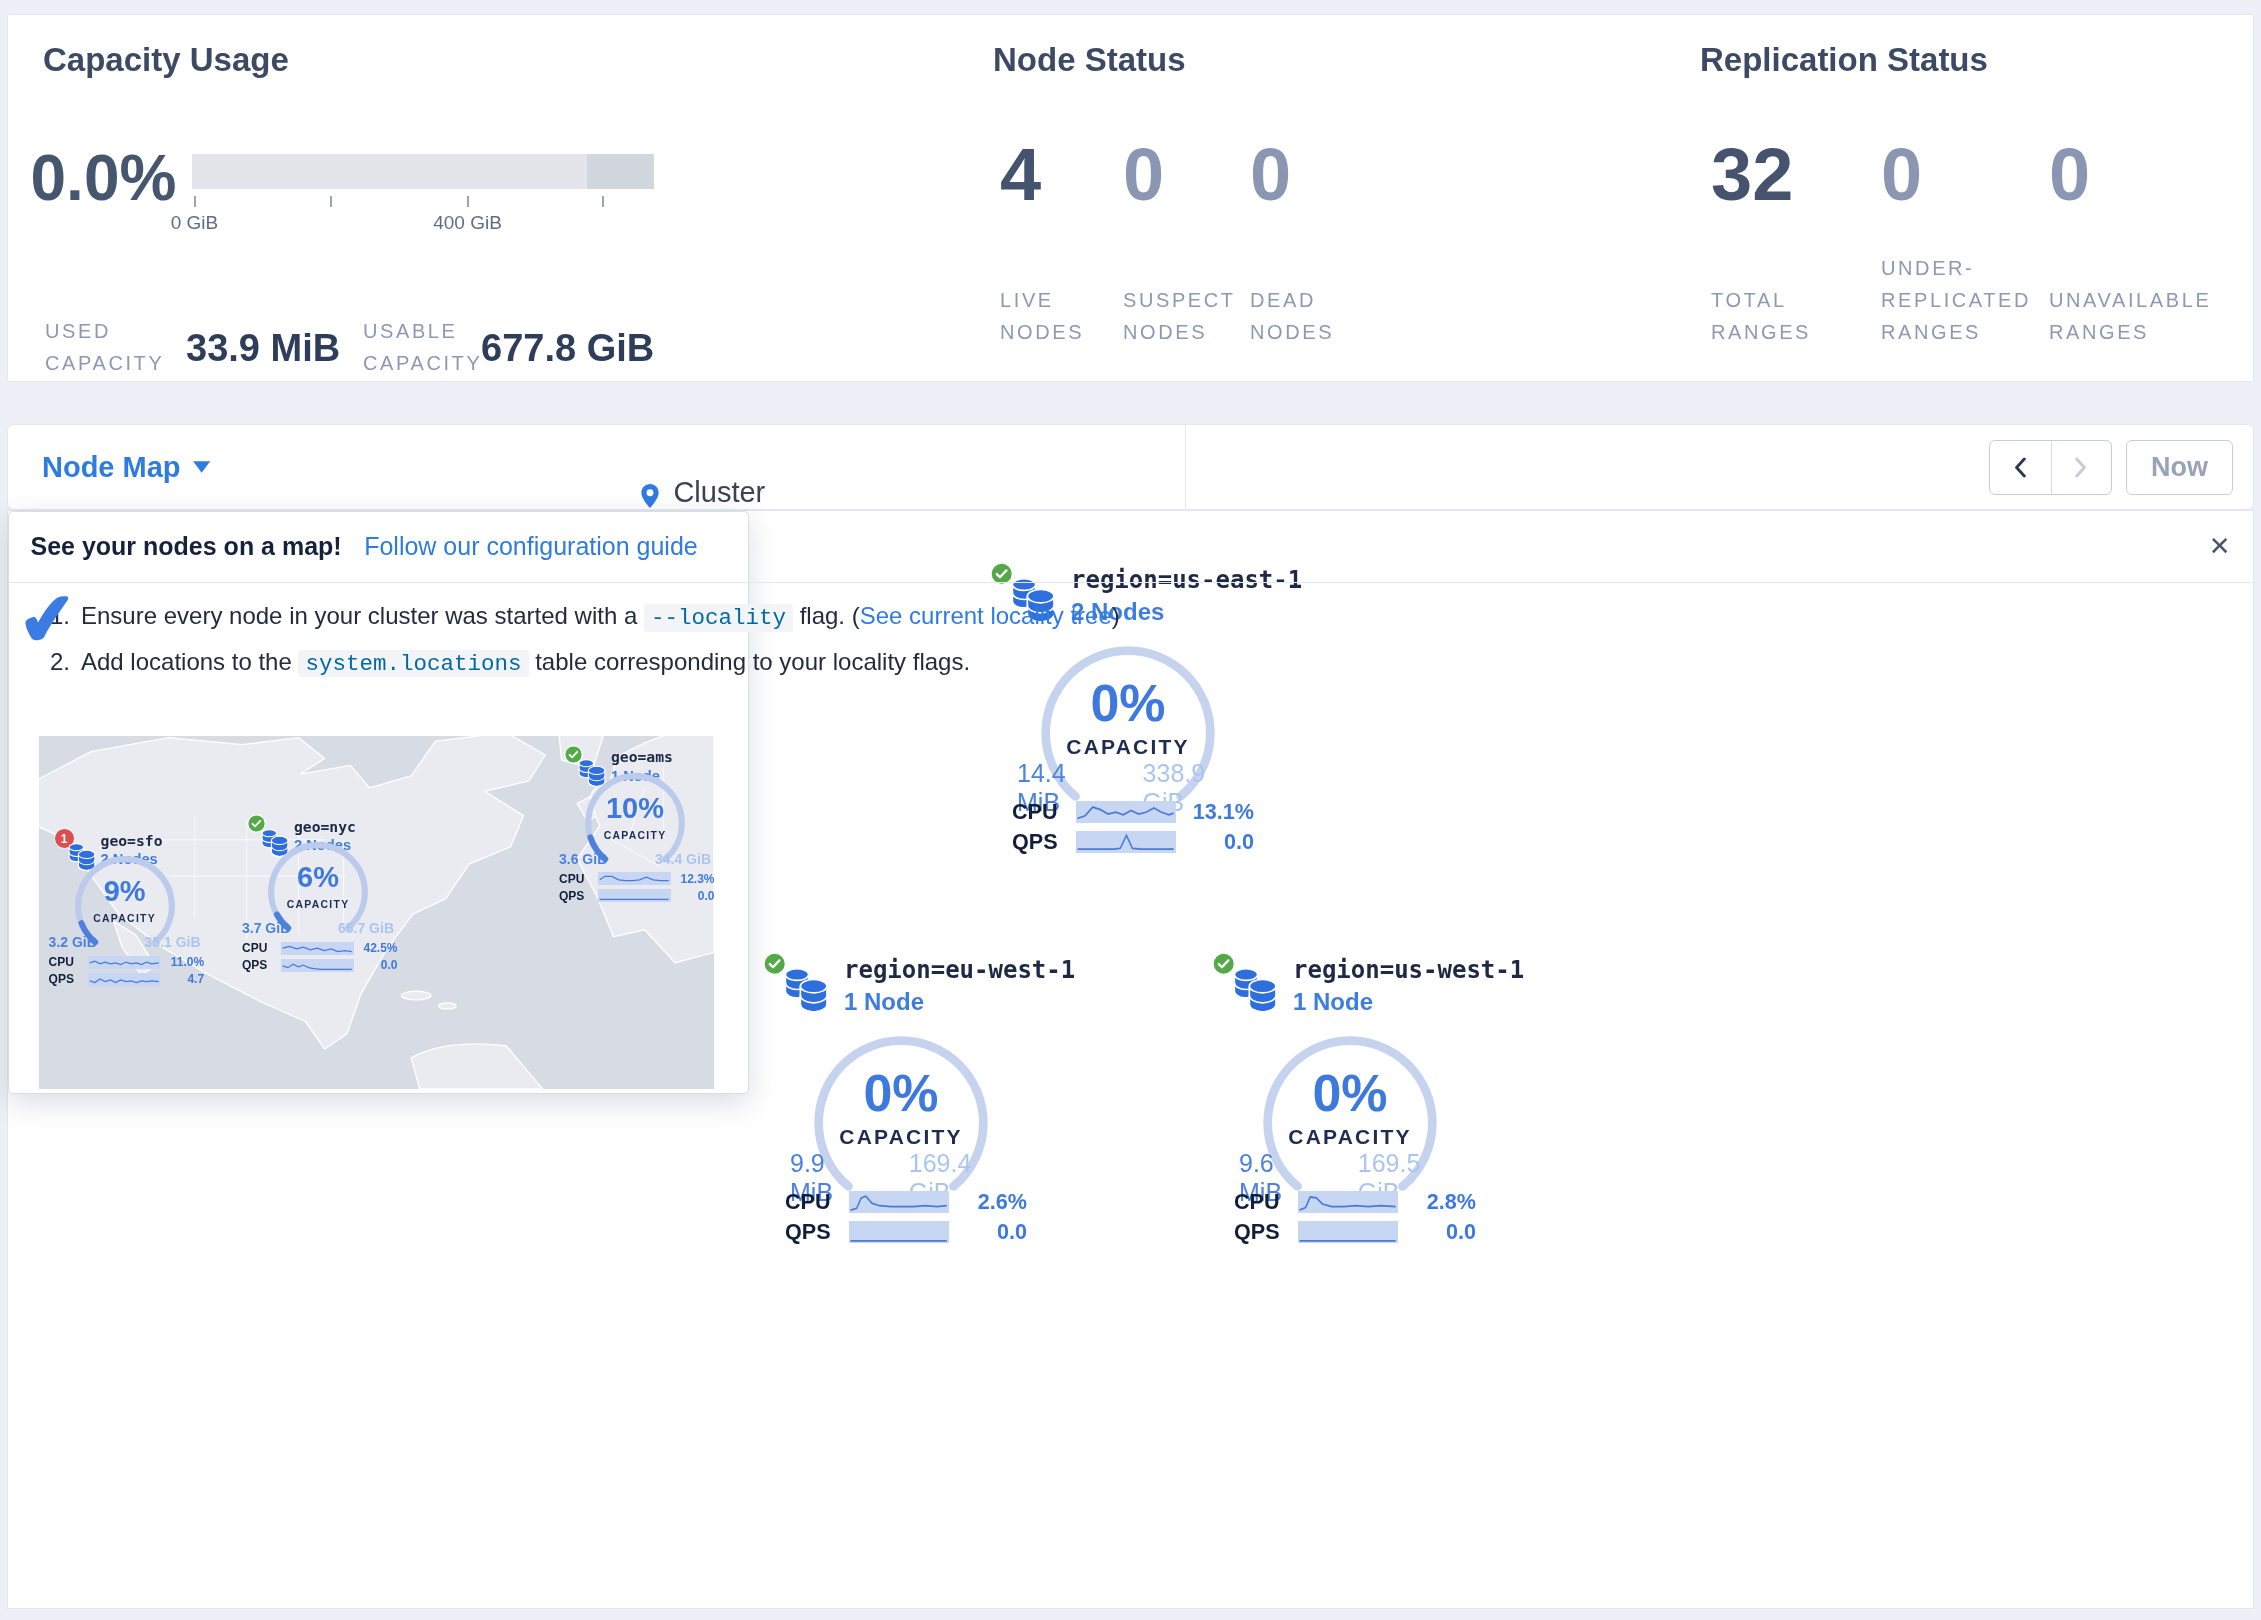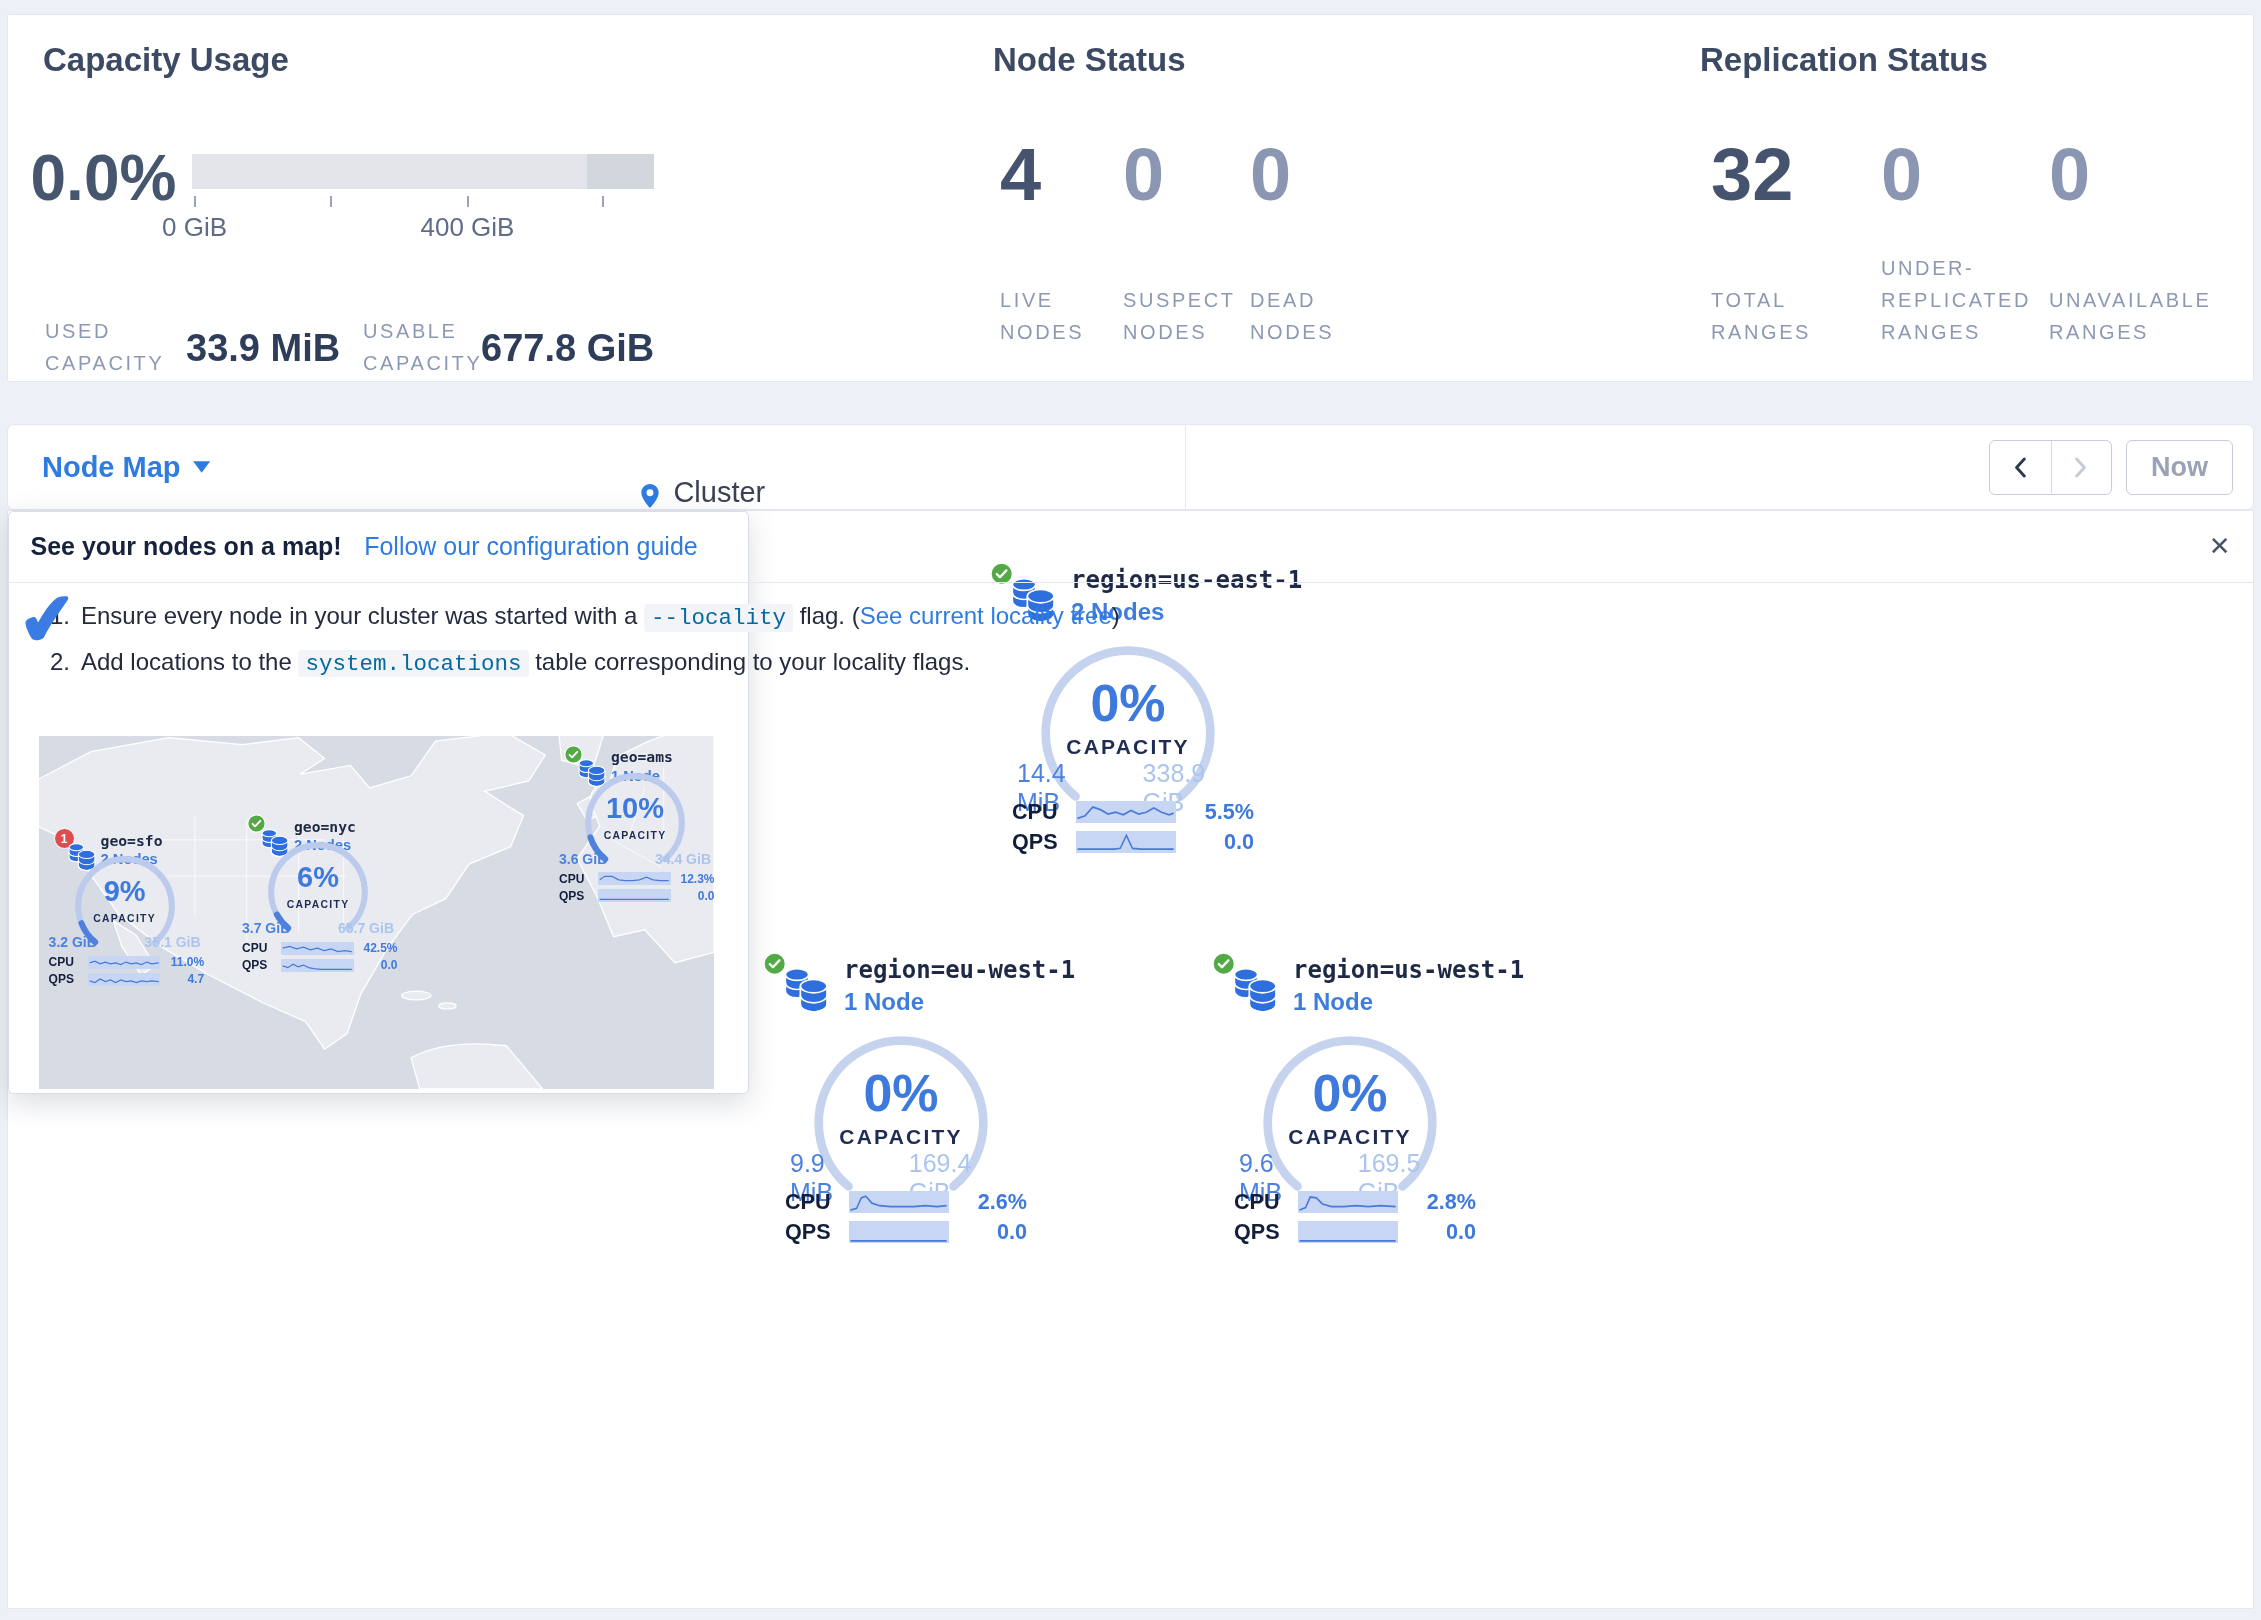--- a/index.html
+++ b/index.html
@@ -9,21 +9,21 @@
   .panel { position:absolute; background:#fff; border:0.9px solid #e4e7ef; }
   .mono { font-family:"DejaVu Sans Mono", monospace; }
 
   
   #summary { left:7px; right:7px; top:14px; height:368px; border-radius:1.7px; }
   .h2 { position:absolute; font-size:33px; font-weight:700; color:#3d4a63; }
   .bigpct { position:absolute; left:22.5px; top:126px; font-size:64px; font-weight:700; color:#47566f; }
   #capbar { position:absolute; left:184px; top:139px; width:462px; height:35px; background:#e3e5eb; }
   #capbar .tail { position:absolute; right:0; top:0; width:67px; height:35px; background:#d2d6dd; }
   .tick { position:absolute; top:181px; width:1.7px; height:11.3px; background:#99a2b6; }
-  .ticklabel { position:absolute; top:197px; width:139px; text-align:center; font-size:26px; color:#5f6c88; }
+  .ticklabel { position:absolute; top:197px; width:139px; text-align:center; font-size:19px; color:#5f6c88; }
   .statlabel { position:absolute; font-size:20px; letter-spacing:2.6px; line-height:32px; color:#8d99b2; }
   .statvalue { position:absolute; font-size:38px; font-weight:700; color:#2e3d59; }
   .bignum { position:absolute; top:117px; font-size:74px; font-weight:700; color:#46536e; }
   .bignum.dim { color:#8a96b2; }
 
   
   #toolbar { left:7px; right:7px; top:424px; height:86px; border-radius:7px; }
   .tb-abs { position:absolute; top:0; bottom:0; display:flex; align-items:center; }
   #tb-divider { position:absolute; left:1177px; top:0; bottom:0; width:0.9px; background:#e6e9ef; }
   #view-switch { left:34px; gap:12px; cursor:pointer; }
@@ -220,21 +220,21 @@
         <span class="v-used">14.4 MiB</span>
         <span class="v-total">338.9 GiB</span>
       </div>
       <div class="metric-row" style="top:237px">
         <span class="m-label">CPU</span>
         <span class="spark">
             <svg viewBox="0 0 130 26" preserveAspectRatio="none">
               <polyline points="2,20 12,17 22,7 32,10 42,15 52,13 62,16 72,11 82,15 92,13 102,8 112,13 122,16 128,14" fill="none" stroke="#4a7ad8" stroke-width="2"></polyline>
             </svg>
           </span>
-        <span class="m-val">5.5%</span>
+        <span class="m-val">13.1%</span>
       </div>
       <div class="metric-row" style="top:267px">
         <span class="m-label">QPS</span>
         <span class="spark">
             <svg viewBox="0 0 130 26" preserveAspectRatio="none">
               <polyline points="2,21 50,21 58,20 66,5 74,20 86,21 128,21" fill="none" stroke="#4a7ad8" stroke-width="2"></polyline>
             </svg>
           </span>
         <span class="m-val">0.0</span>
       </div>

